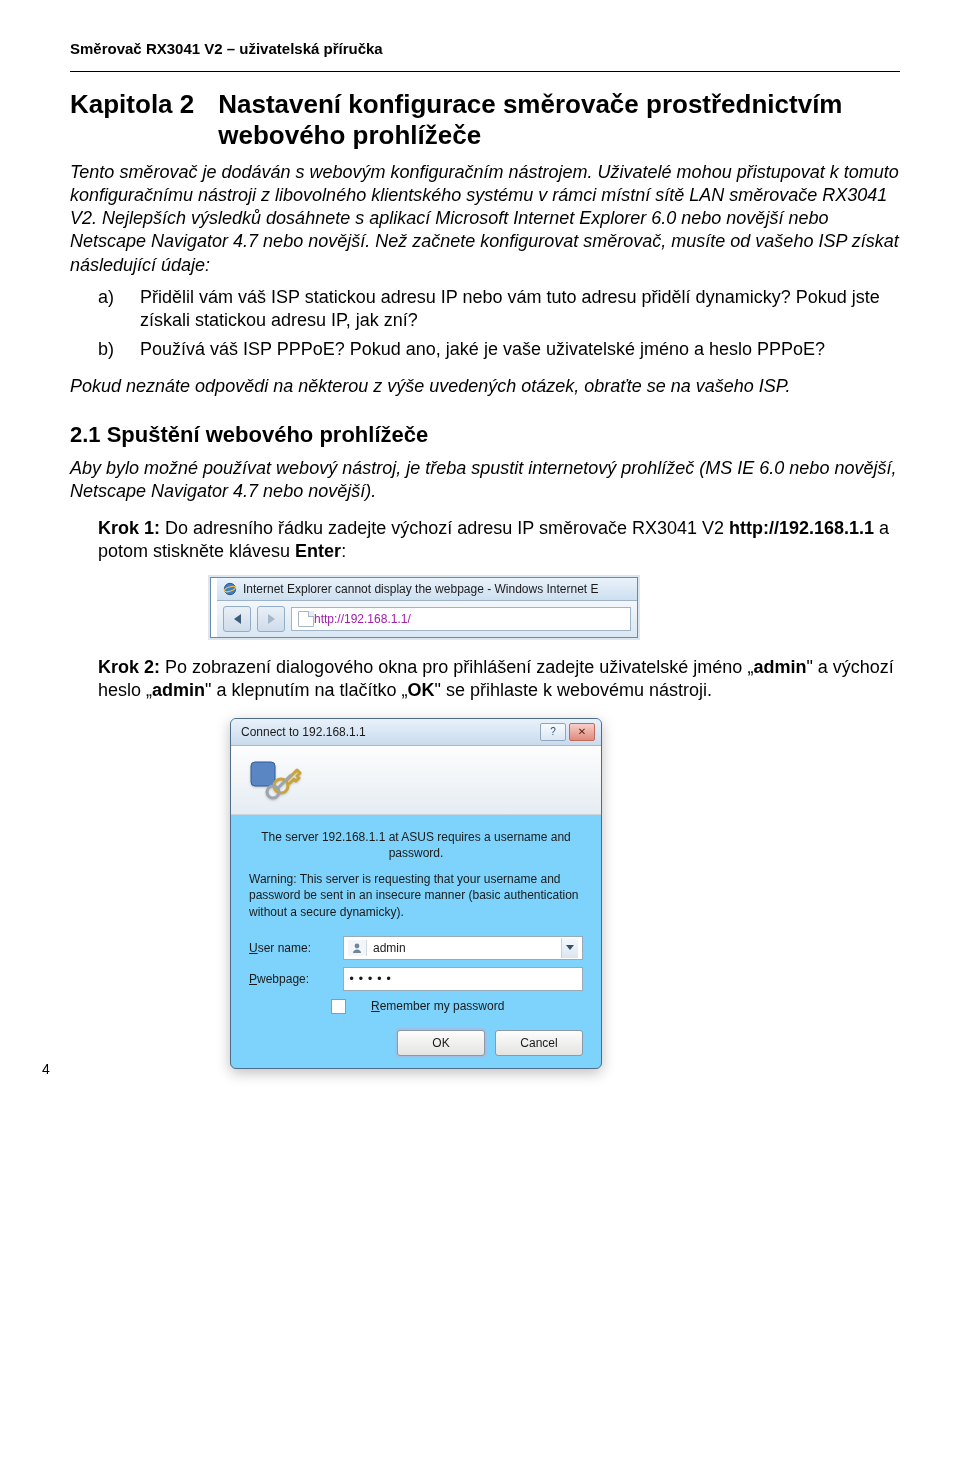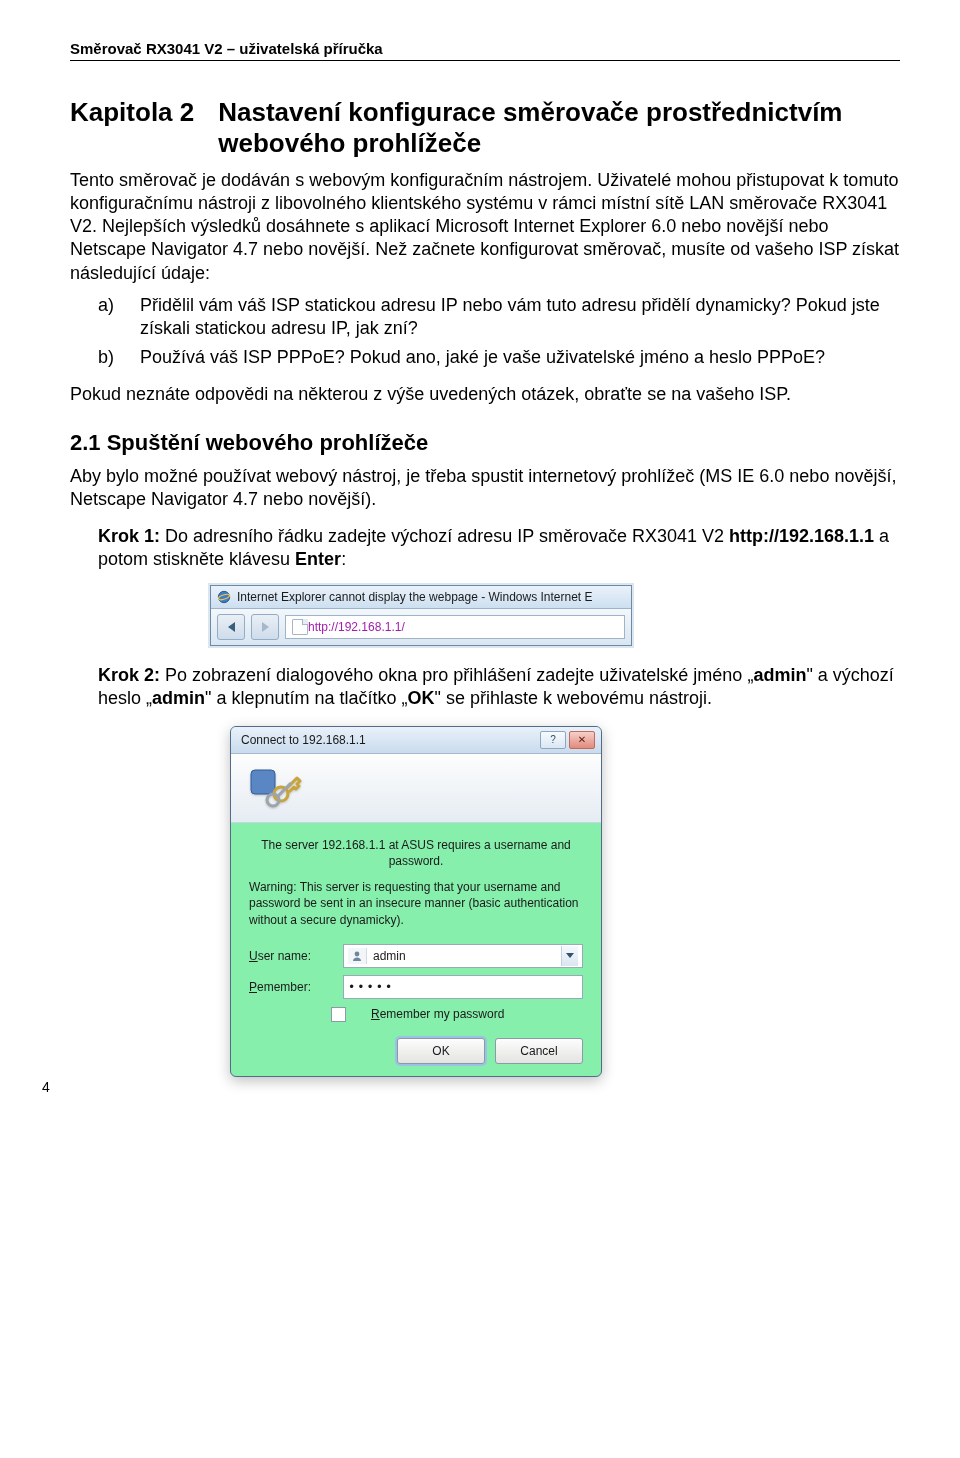--- a/index.html
+++ b/index.html
@@ -13,22 +13,22 @@
   .page {
     padding: 40px 60px 20px 70px;
     box-sizing: border-box;
     width: 960px;
     position: relative;
   }
   .header {
     font-size: 15px;
     font-weight: bold;
     border-bottom: 1.5px solid #000;
-    padding-bottom: 3px;
-    margin-bottom: 36px;
+    padding-bottom: 14px;
+    margin-bottom: 17px;
   }
   .chapter-row {
     display: flex;
     align-items: flex-start;
     gap: 24px;
     margin-bottom: 10px;
   }
   .chapter-label {
     font-size: 26px;
     font-weight: bold;
@@ -36,20 +36,21 @@
   }
   .chapter-title {
     font-size: 26px;
     font-weight: bold;
     line-height: 1.2;
   }
   .body-text {
     font-size: 18px;
     line-height: 1.28;
     margin: 9px 0;
+    font-style: italic;
   }
   .list {
     margin: 4px 0 14px 0;
   }
   .list-item {
     display: flex;
     gap: 18px;
     font-size: 18px;
     line-height: 1.28;
     margin: 6px 0 6px 28px;
@@ -72,20 +73,21 @@
   .step .inline-bold { font-weight: bold; }
 
   
   .ie-mock {
     width: 420px;
     margin: 12px 0 18px 140px;
     border: 1px solid #6b8aa8;
     font-family: "Segoe UI", Tahoma, sans-serif;
     font-size: 12px;
     box-shadow: 0 0 0 2px #dce6ef;
+    padding-left: 6px;
   }
   .ie-title {
     display: flex;
     align-items: center;
     gap: 6px;
     background: linear-gradient(#eaf2fb, #cddff0);
     padding: 4px 6px;
     border-bottom: 1px solid #9cb3ca;
     color: #1a1a1a;
   }
@@ -134,23 +136,23 @@
     position: absolute; right: -1px; top: -1px;
     width: 5px; height: 5px;
     background: #e5edf4;
     border-left: 1px solid #a8b7c5;
     border-bottom: 1px solid #a8b7c5;
   }
 
   
   .win-dialog {
     width: 370px;
-    margin: 16px 0 10px 160px;
+    margin: 16px 0 0 160px;
     border: 1px solid #4f6d89;
-    background: #86efac;
+    background: #7dd3fc;
     font-family: "Segoe UI", Tahoma, sans-serif;
     font-size: 12px;
     color: #1a1a1a;
     border-radius: 6px;
     overflow: hidden;
     box-shadow: 0 4px 14px rgba(0,0,0,0.25);
   }
   .win-titlebar {
     display: flex;
     align-items: center;
@@ -326,21 +328,21 @@
               </svg>
           </div>
           <span class="val">admin</span>
           <div class="dd">
               <div class="tri"></div>
             </div>
         </div>
       </div>
 
       <div class="form-row">
-        <div class="flabel"><span class="ul">P</span><span>emember:</span></div>
+        <div class="flabel"><span class="ul">P</span><span>webpage:</span></div>
         <div class="passbox">
           <span class="dots">•••••</span>
         </div>
       </div>
 
       <div class="chk-row">
         <div class="chkbox"></div>
         <span><span class="ul" style="text-decoration:underline">R</span><span>emember my password</span></span>
       </div>
 

